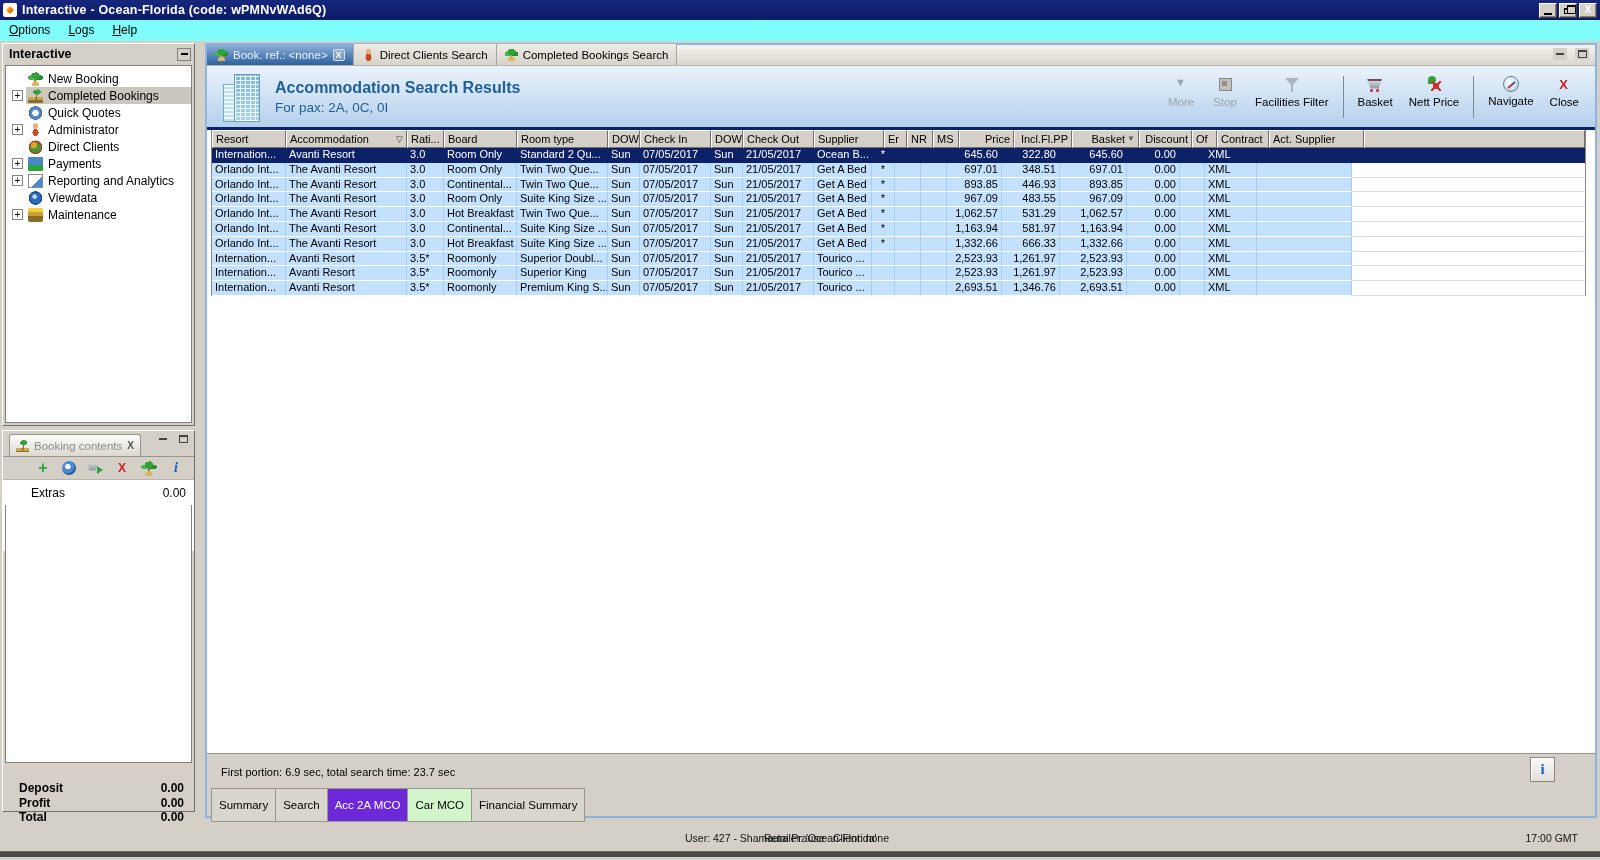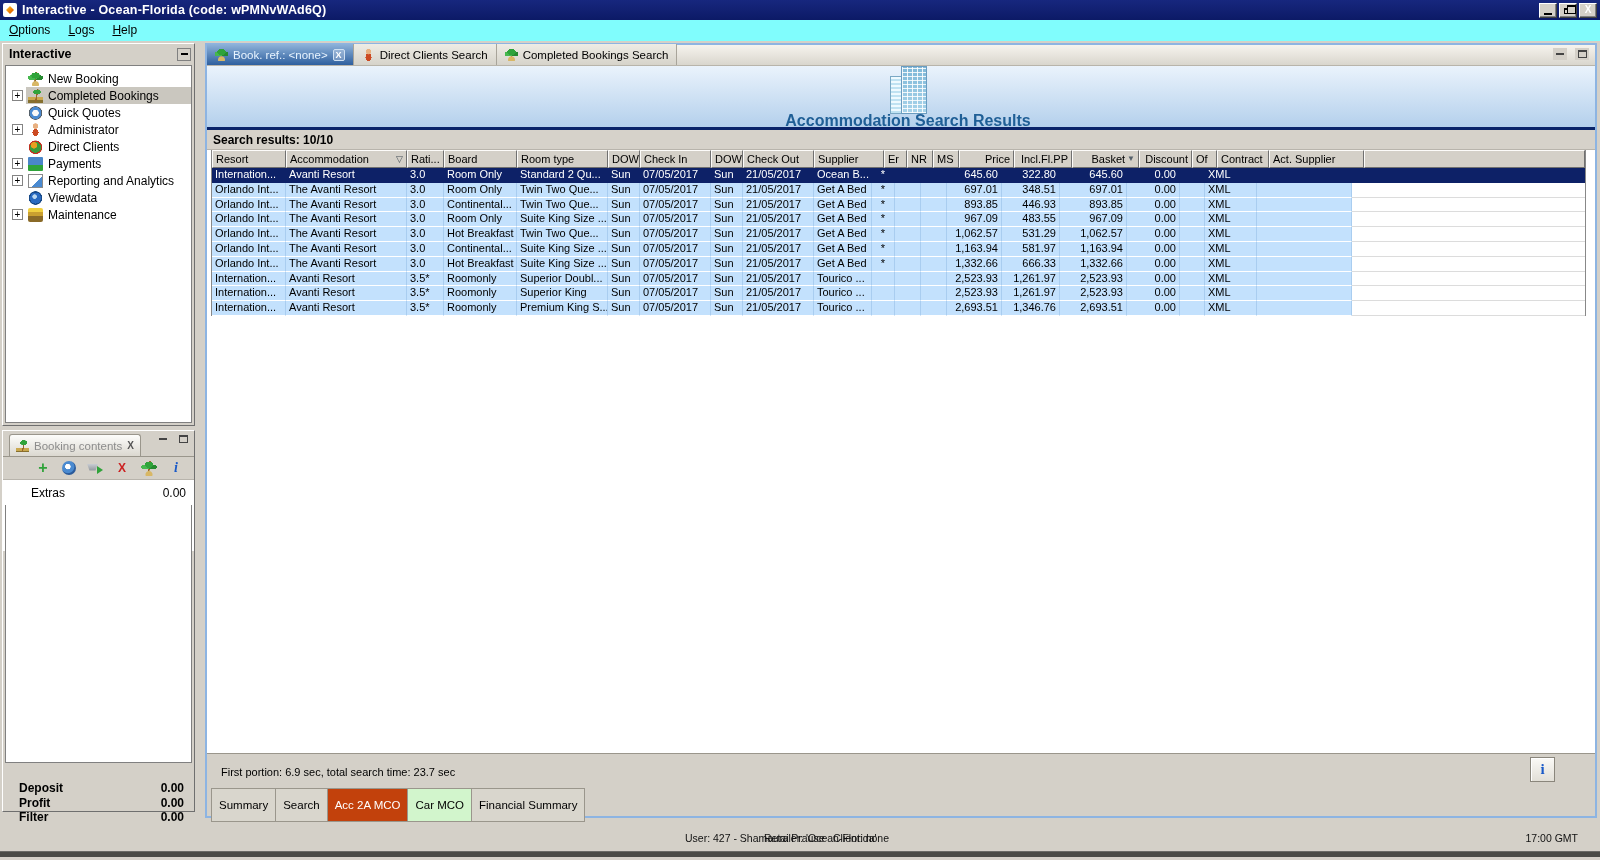--- a/index.html
+++ b/index.html
@@ -95,21 +95,21 @@
     display:flex;flex-direction:column;}
   .tabstrip{height:21px;background:linear-gradient(#f6f4ee,#d9d6cd);display:flex;align-items:flex-end;position:relative;border-bottom:1px solid #b8b4aa;}
   .tab{height:21px;display:flex;align-items:center;gap:5px;padding:0 8px;font-size:11.5px;
     background:linear-gradient(#eeece5,#d6d3ca);border-right:1px solid #a8a49a;color:#000;}
   .tab .ti{width:13px;height:12px;margin:0;}
   .tab.active{background:linear-gradient(#8fb3da,#2e5f9e);color:#e8f4ff;}
   .tab-close{font-size:9px;font-weight:bold;color:#fff;background:rgba(255,255,255,.25);border:1px solid #cfe0f2;
     width:12px;height:12px;line-height:10px;text-align:center;border-radius:2px;}
   .strip-btns{position:absolute;right:6px;top:3px;display:flex;gap:8px;}
   
-  .hdr{height:61px;background:linear-gradient(#eaf3fc,#b4d0ec);display:flex;align-items:center;position:relative;flex-direction:column;}
+  .hdr{height:61px;background:linear-gradient(#eaf3fc,#b4d0ec);display:flex;align-items:center;position:relative;}
   .bldg{width:38px;height:46px;margin-left:16px;position:relative;flex:none;}
   .bldg::before{content:"";position:absolute;left:0;top:10px;width:12px;height:36px;
     background:repeating-linear-gradient(0deg,#bfe2f2 0 2px,#eefaff 2px 4px);border:1px solid #7aa8c4;}
   .bldg::after{content:"";position:absolute;left:11px;top:0;width:24px;height:46px;border:1px solid #6a9cc0;
     background:repeating-linear-gradient(90deg,rgba(255,255,255,.85) 0 1px,transparent 1px 5px),
                repeating-linear-gradient(0deg,rgba(255,255,255,.85) 0 1px,transparent 1px 4px),
                linear-gradient(#7fb8d8,#a8d4ea);}
   .hdr-titles{margin-left:14px;}
   .hdr-title{font-size:16px;font-weight:bold;color:#1f5f96;}
   .hdr-sub{font-size:13.5px;color:#1f5f96;margin-top:3px;}
@@ -159,21 +159,21 @@
   .tr.sel .td,.tr.sel .td-fill{background:#0d2167;color:#fff;border-right-color:#0d2167;border-bottom-color:#0d2167;}
   
   .main-footer{height:63px;background:#d4d0c8;border-top:1px solid #9a968c;position:relative;}
   .foot-status{position:absolute;left:14px;top:12px;font-size:11px;}
   .info-btn{position:absolute;right:40px;top:3px;width:25px;height:25px;background:linear-gradient(#fbfaf7,#e2dfd7);
     border:1px solid #8a867c;box-shadow:1px 1px 0 #fff inset;display:flex;align-items:center;justify-content:center;}
   .info-btn::before{content:"i";font-family:"Liberation Serif",serif;font-weight:bold;color:#1a5ac8;font-size:15px;}
   .btabs{position:absolute;left:4px;top:34px;display:flex;height:18px;}
   .btab{padding:16px 7px;font-size:11.5px;display:flex;align-items:center;background:#d9d6cd;border:1px solid #9a968c;border-left:none;}
   .btab:first-child{border-left:1px solid #9a968c;}
-  .btab.hl-dark-green{background:#c2410c;color:#fff;}
+  .btab.hl-dark-green{background:#6d28d9;color:#fff;}
   .btab.hl-light-green{background:#d2f5cc;}
   
   .statusbar{position:absolute;left:0;top:818px;width:1600px;height:34px;font-size:10.5px;color:#111;}
   .st-user{position:absolute;left:685px;top:14px;}
   .st-retailer{position:absolute;left:764px;top:14px;}
   .st-client{position:absolute;left:833px;top:14px;}
   .st-time{position:absolute;right:22px;top:14px;}
   .darkstrip{position:absolute;left:0;top:851px;width:1600px;height:6px;background:#4a4a46;border-top:1px solid #6a6a66;}
 </style>
 </head>
@@ -321,21 +321,21 @@
   <div class="bk-totals" id="bk-totals">
       <div class="kv tot">
       <span class="k">Deposit</span>
       <span class="v">0.00</span>
       </div>
       <div class="kv tot">
       <span class="k">Profit</span>
       <span class="v">0.00</span>
       </div>
       <div class="kv tot">
-      <span class="k">Filter</span>
+      <span class="k">Total</span>
       <span class="v">0.00</span>
       </div>
     </div>
 </div>
 
 <div class="main">
   <div class="tabstrip" id="tabstrip">
     <div class="tab active">
       <span class="ti i-palm-tree"></span>
       <span class="tab-label">Book. ref.: &lt;none&gt;</span>
@@ -362,21 +362,21 @@
   </div>
   <div class="hdr">
     <span class="bldg"></span>
     <span class="hdr-titles">
       <div class="hdr-title">Accommodation Search Results</div>
       <div class="hdr-sub">For pax: 2A, 0C, 0I</div>
     </span>
     <span class="hdr-toolbar" id="hdr-toolbar">
         <div class="tbtn dis">
       <span class="tb-ic i-more"></span>
-      <span class="tb-label">Rati</span>
+      <span class="tb-label">More</span>
         </div>
         <div class="tbtn dis">
       <span class="tb-ic i-stop"></span>
       <span class="tb-label">Stop</span>
         </div>
         <div class="tbtn">
       <span class="tb-ic i-filter"></span>
       <span class="tb-label">Facilities Filter</span>
         </div>
         <div class="tb-div"></div>
@@ -394,23 +394,20 @@
       <span class="tb-label">Navigate</span>
         </div>
         <div class="tbtn">
       <span class="tb-ic i-close"></span>
       <span class="tb-label">Close</span>
         </div>
       </span>
   </div>
   <div class="navline"></div>
   <div class="content">
-    <div class="results-strip">
-      <span>Search results: 10/10</span>
-    </div>
     <div class="grid" id="grid">
         <div class="thead">
           <div class="th" style="width:74px">
       <span>Resort</span>
           </div>
           <div class="th" style="width:121px">
       <span>Accommodation</span>
             <span class="funnel">▽</span>
           </div>
           <div class="th" style="width:37px">

